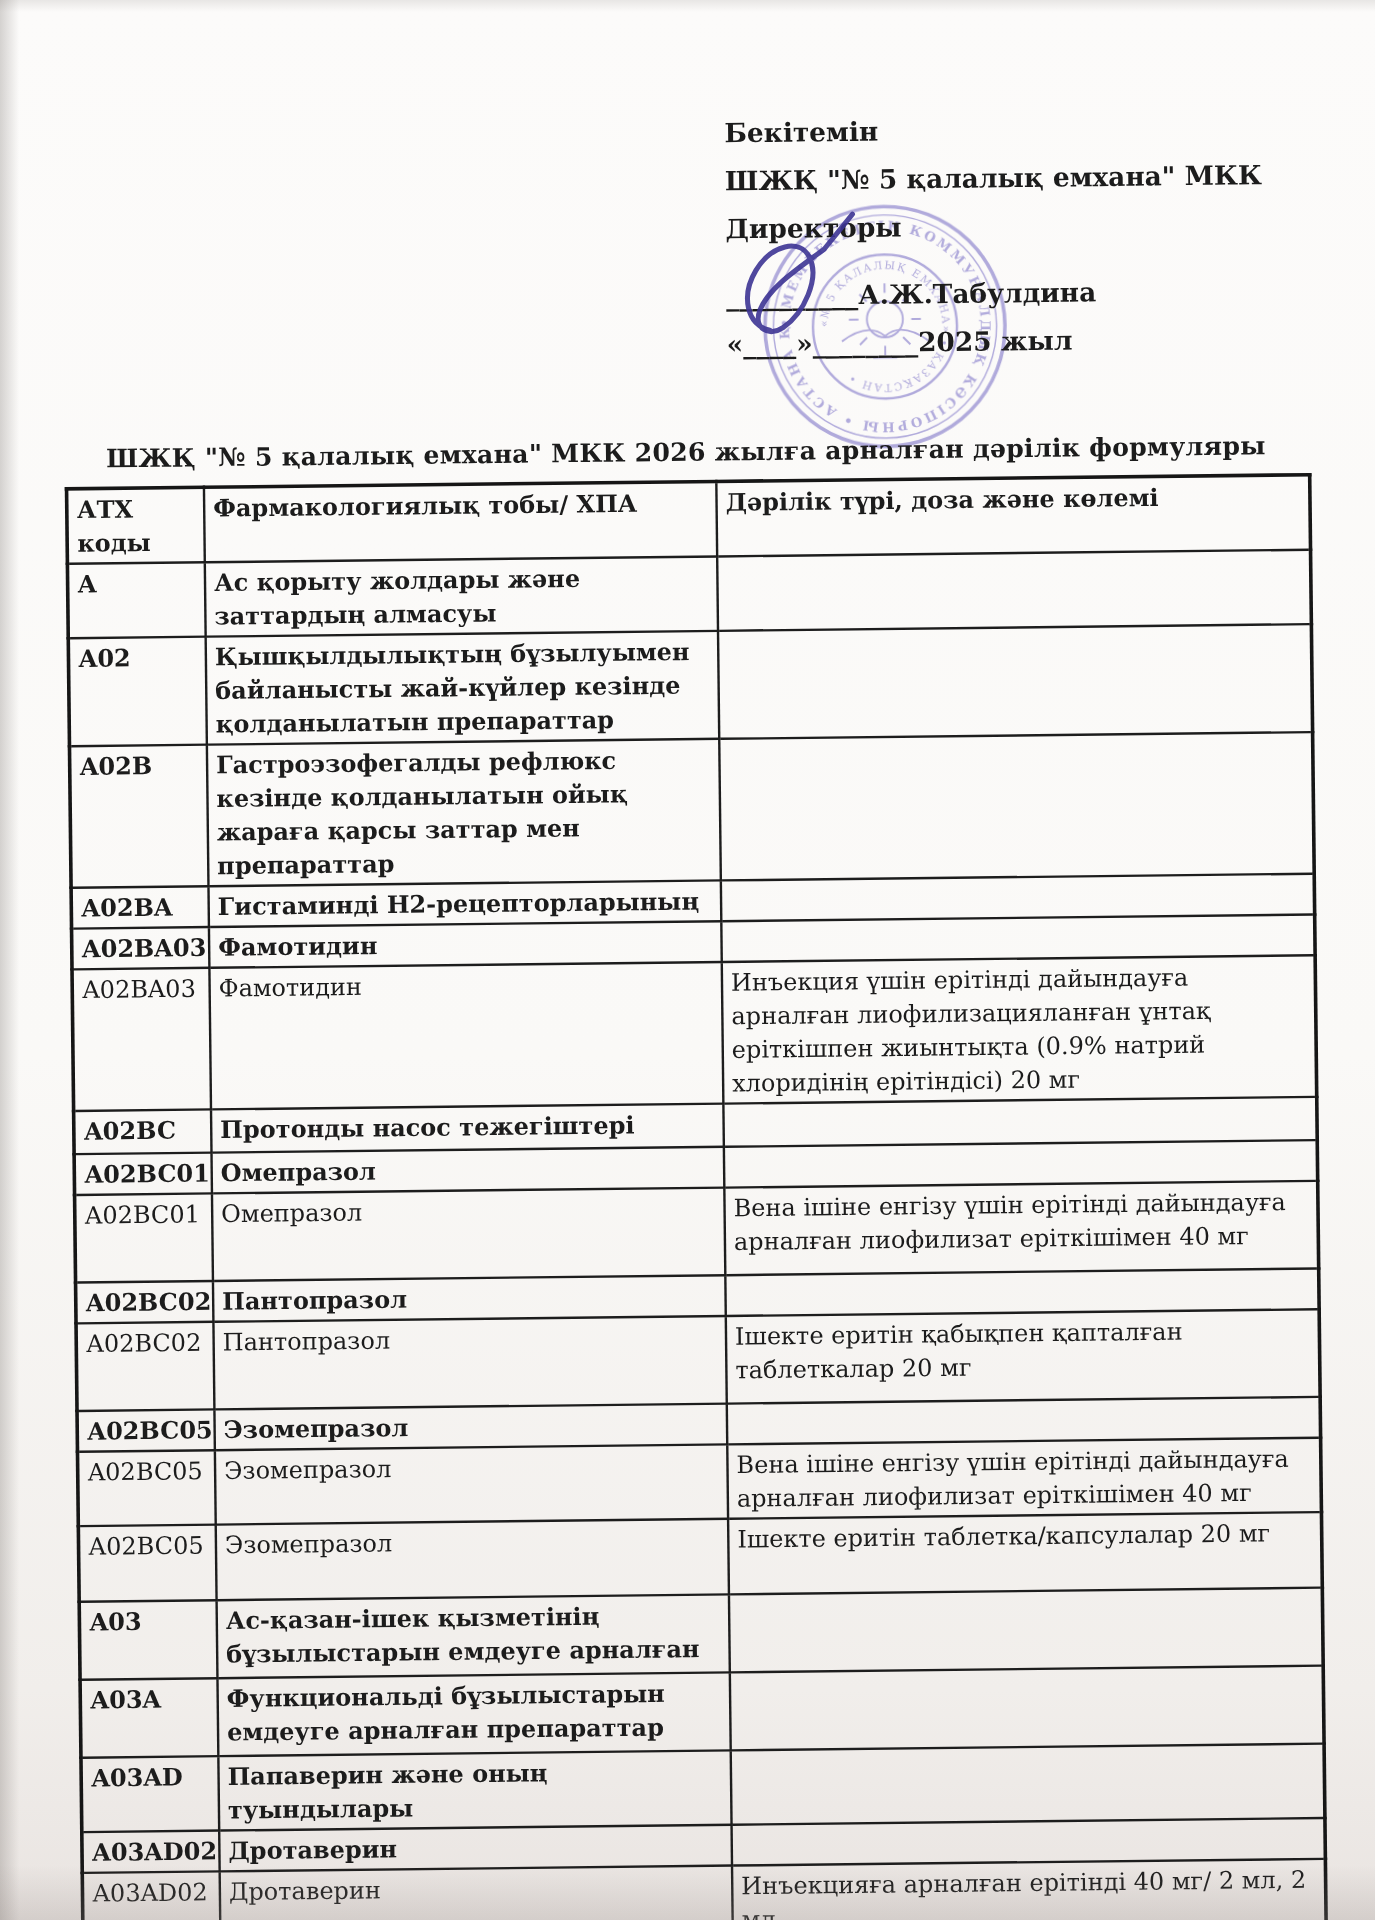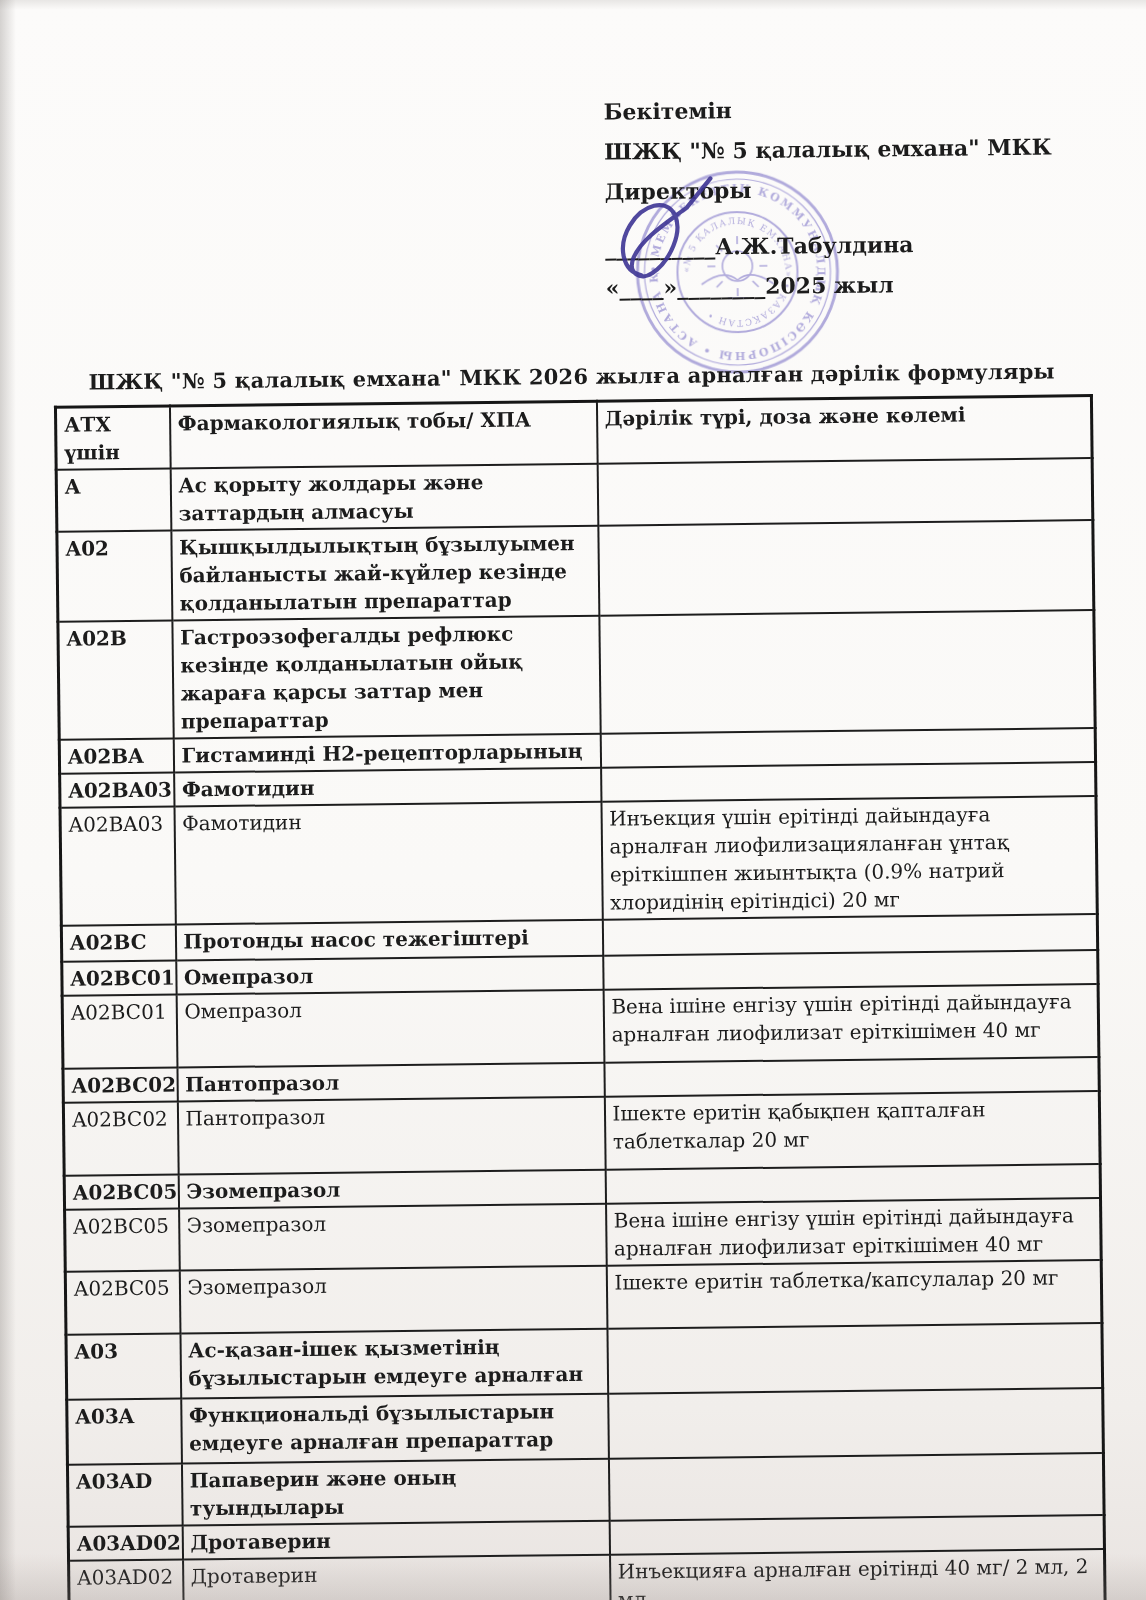--- a/index.html
+++ b/index.html
@@ -131,21 +131,21 @@
 
     <div class="doc-table">
       <table>
         <colgroup>
             <col class="c1">
             <col class="c2">
             <col class="c3">
           </colgroup>
         <tbody>
             <tr style="height:44px">
-          <th>АТХ үшін</th>
+          <th>АТХ коды</th>
           <th>Фармакологиялық тобы/ ХПА</th>
           <th>Дәрілік түрі, доза және көлемі</th>
         </tr>
         <tr class="b" style="height:54px">
           <td>A</td>
           <td>Ас қорыту жолдары және заттардың алмасуы</td>
           <td></td>
         </tr>
         <tr class="b" style="height:90px">
           <td>A02</td>

